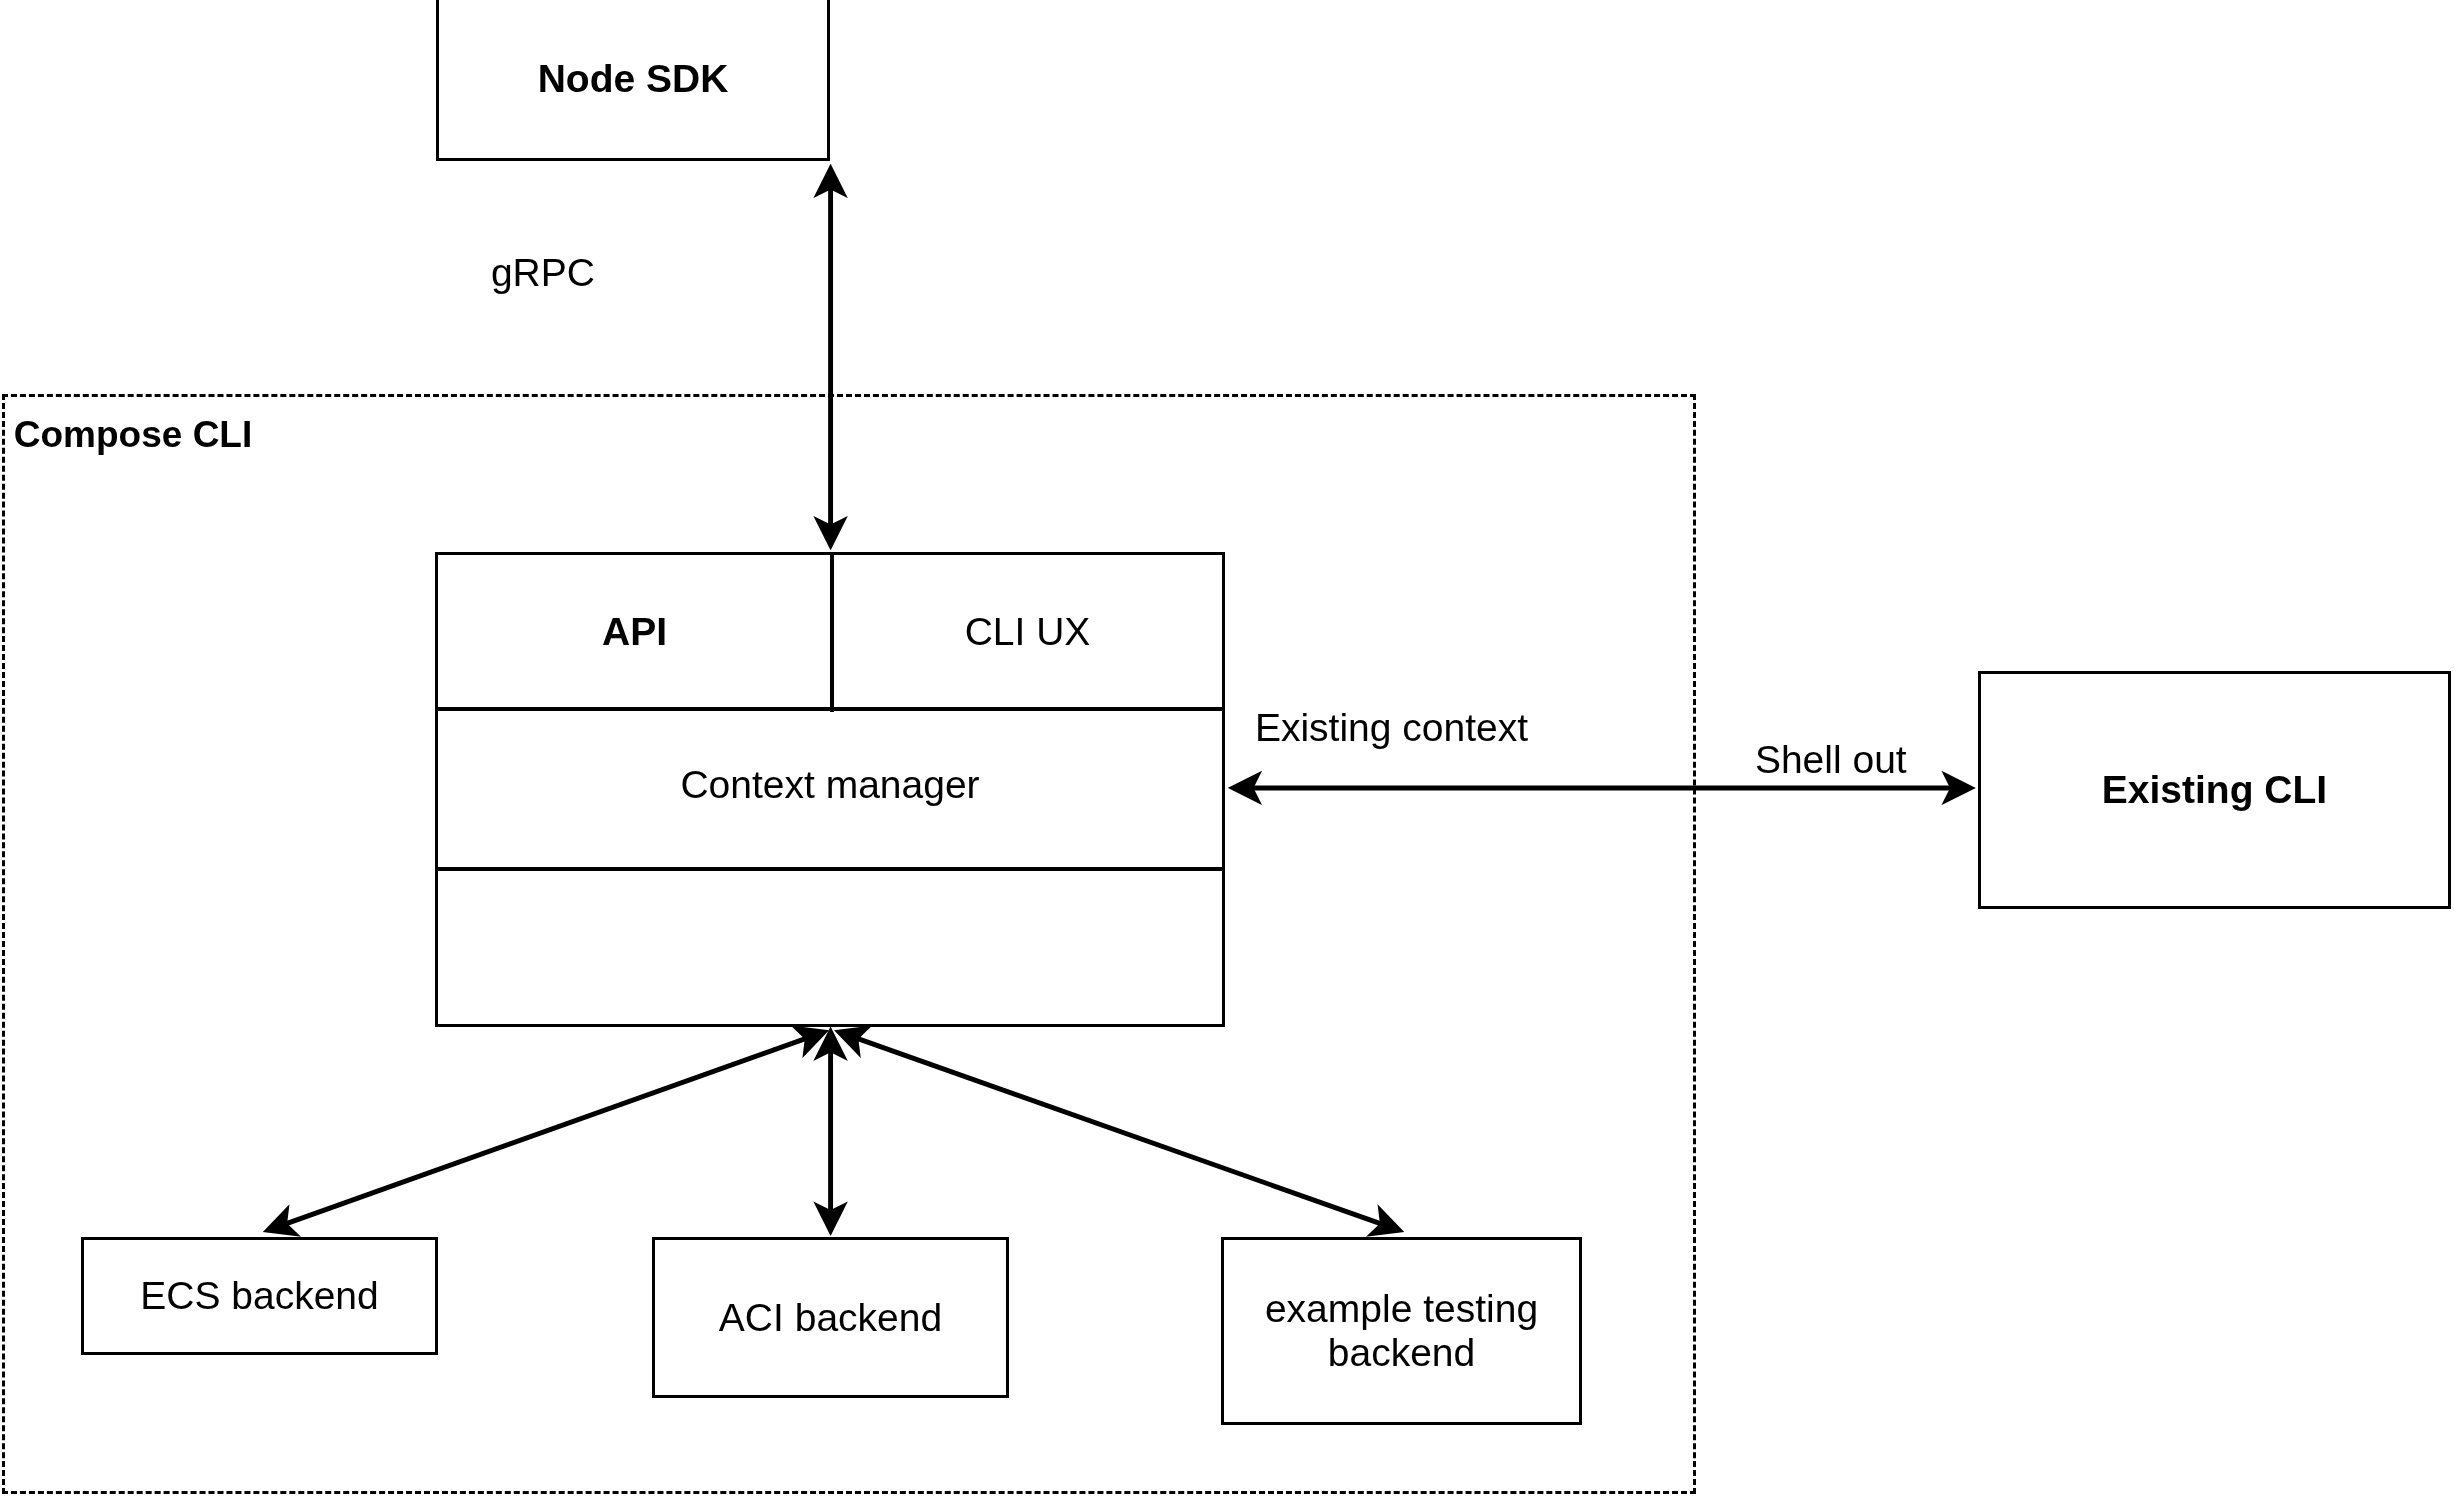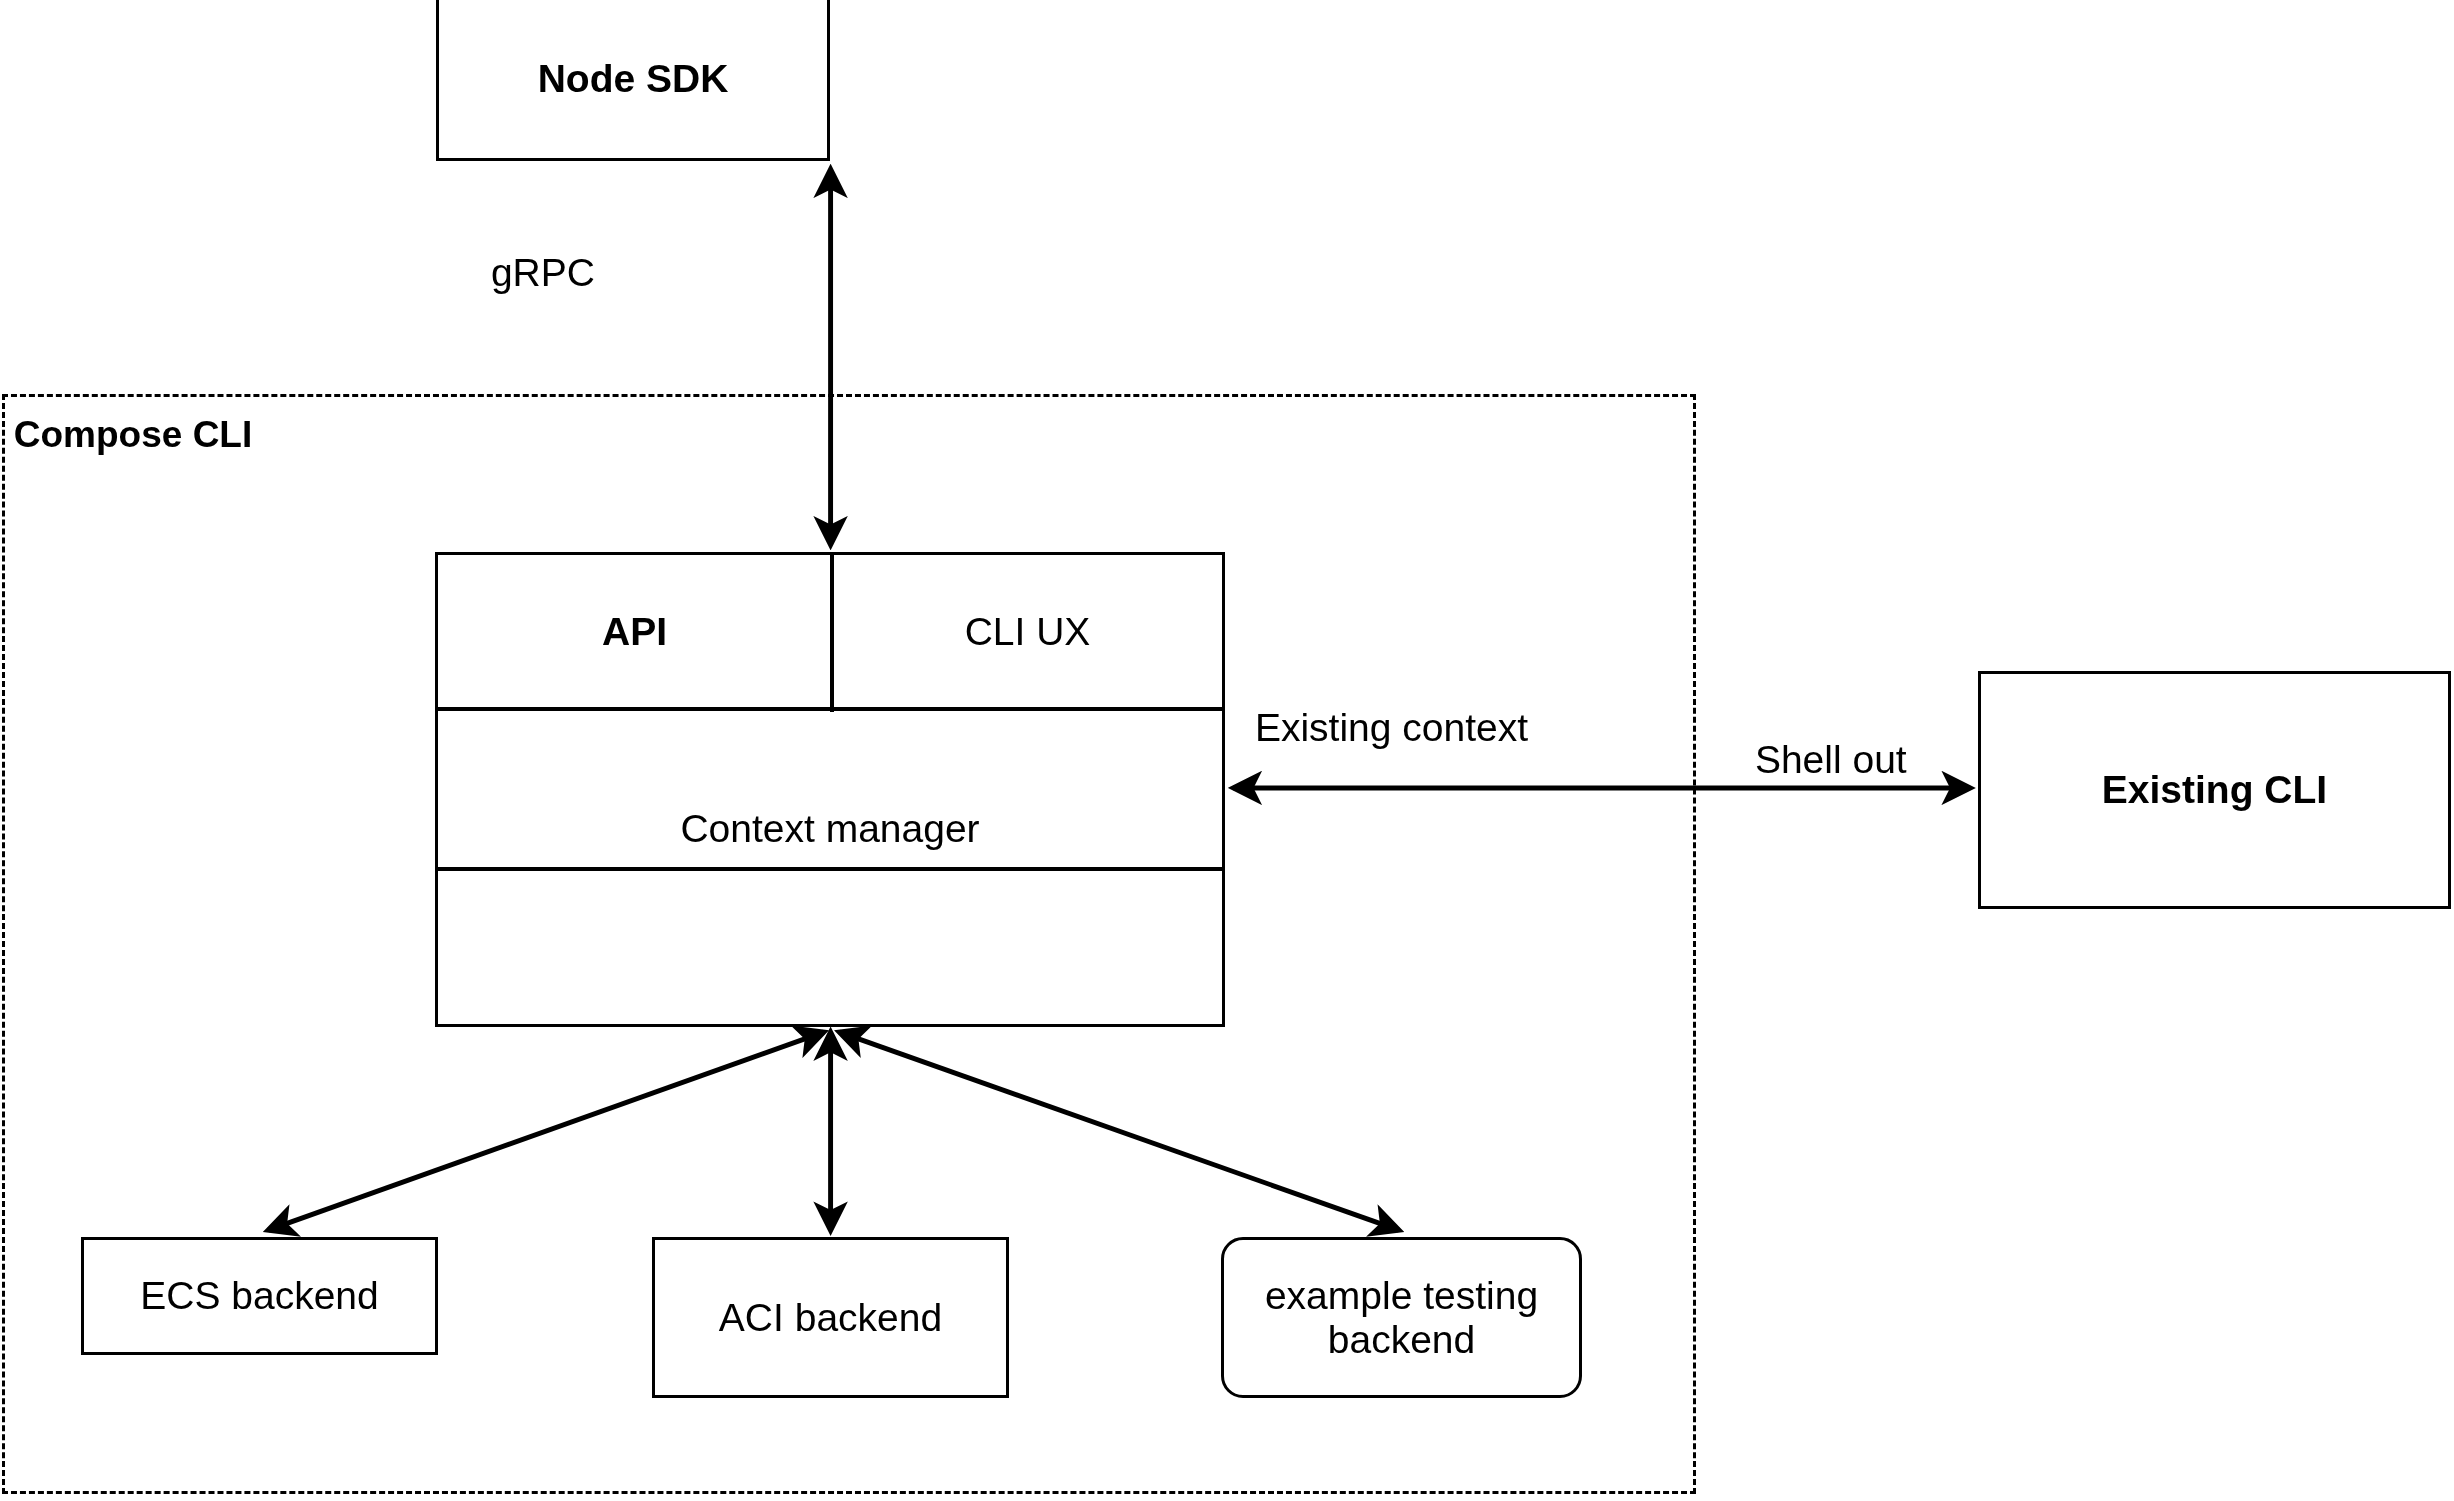--- a/index.html
+++ b/index.html
@@ -106,27 +106,27 @@
   <div class="node-box bold" style="left:436px; top:-3.9px; width:394px; height:165px;">Node SDK</div>
 
   <div class="node-box" style="left:435px; top:552px; width:790px; height:475px; display:block;"></div>
 
   <div style="position:absolute; left:435px; top:707px; width:790px; height:3.9px; background:#000000;"></div>
   <div style="position:absolute; left:435px; top:867px; width:790px; height:3.9px; background:#000000;"></div>
   <div style="position:absolute; left:830px; top:552px; width:3.9px; height:160px; background:#000000;"></div>
 
   <div class="cell-box" style="left:439px; top:556px; width:391px; height:152px;font-weight:bold;">API</div>
   <div class="cell-box" style="left:834px; top:556px; width:387px; height:152px;">CLI UX</div>
-  <div class="cell-box" style="left:439px; top:711px; width:782px; height:148px;margin-top:44px;">Context manager</div>
+  <div class="cell-box" style="left:439px; top:711px; width:782px; height:148px;">Context manager</div>
 
   <div class="node-box bold" style="left:1978px; top:671px; width:473px; height:238px;">Existing CLI</div>
 
   <div class="edge-label" style="left:485px; top:251px;">gRPC</div>
   <div class="edge-label" style="left:1249px; top:706px;">Existing context</div>
   <div class="edge-label" style="left:1749px; top:706px;margin-top:32px;">Shell out</div>
 
   <div class="node-box" style="left:81px; top:1237px; width:357px; height:118px;text-align:right;">ECS backend</div>
   <div class="node-box" style="left:652px; top:1237px; width:357px; height:161px;">ACI backend</div>
-  <div class="node-box" style="left:1221px; top:1237px; width:361px; height:161px;border-radius:22px;">example testing
+  <div class="node-box" style="left:1221px; top:1237px; width:361px; height:188px;">example testing
 backend</div>
 
 </div>
 
 
 </body></html>

